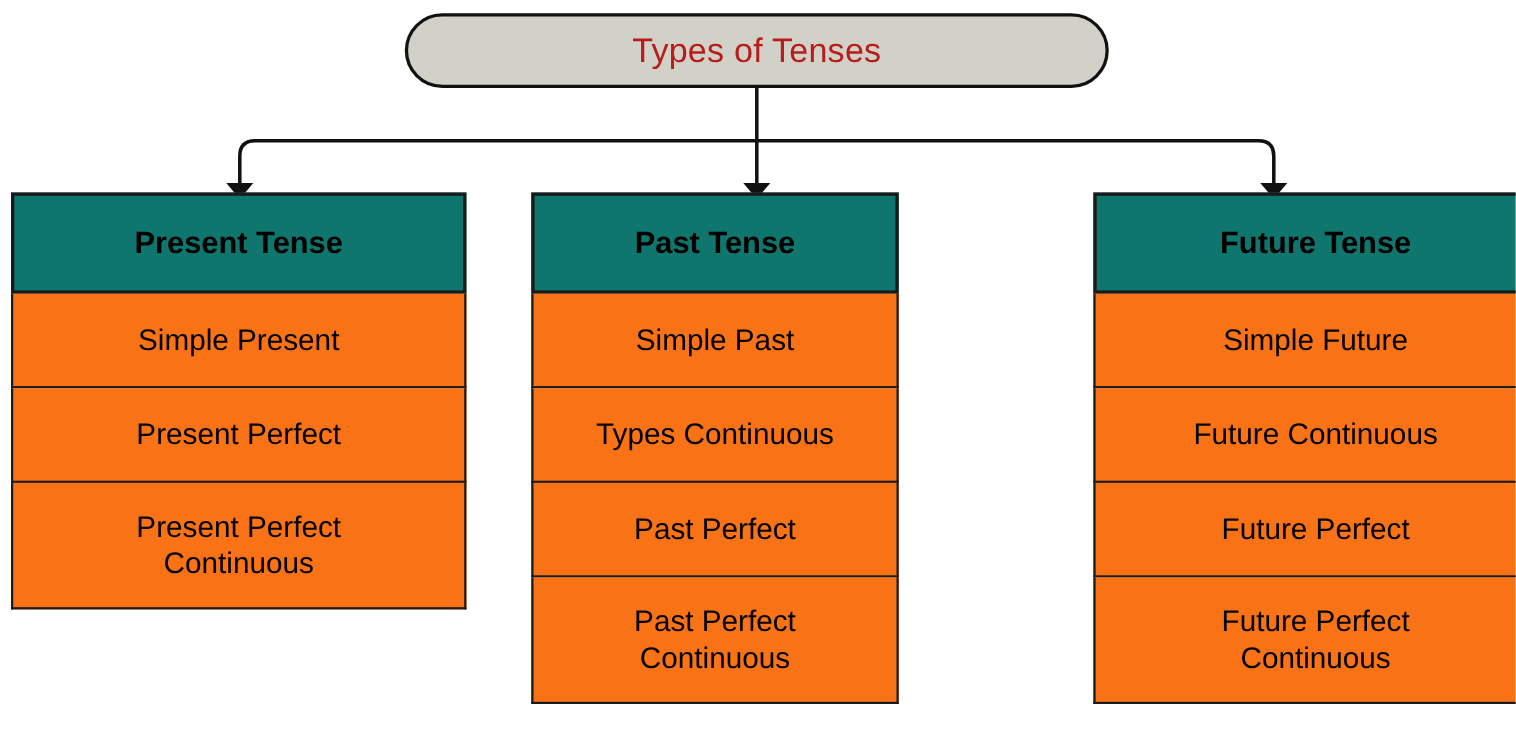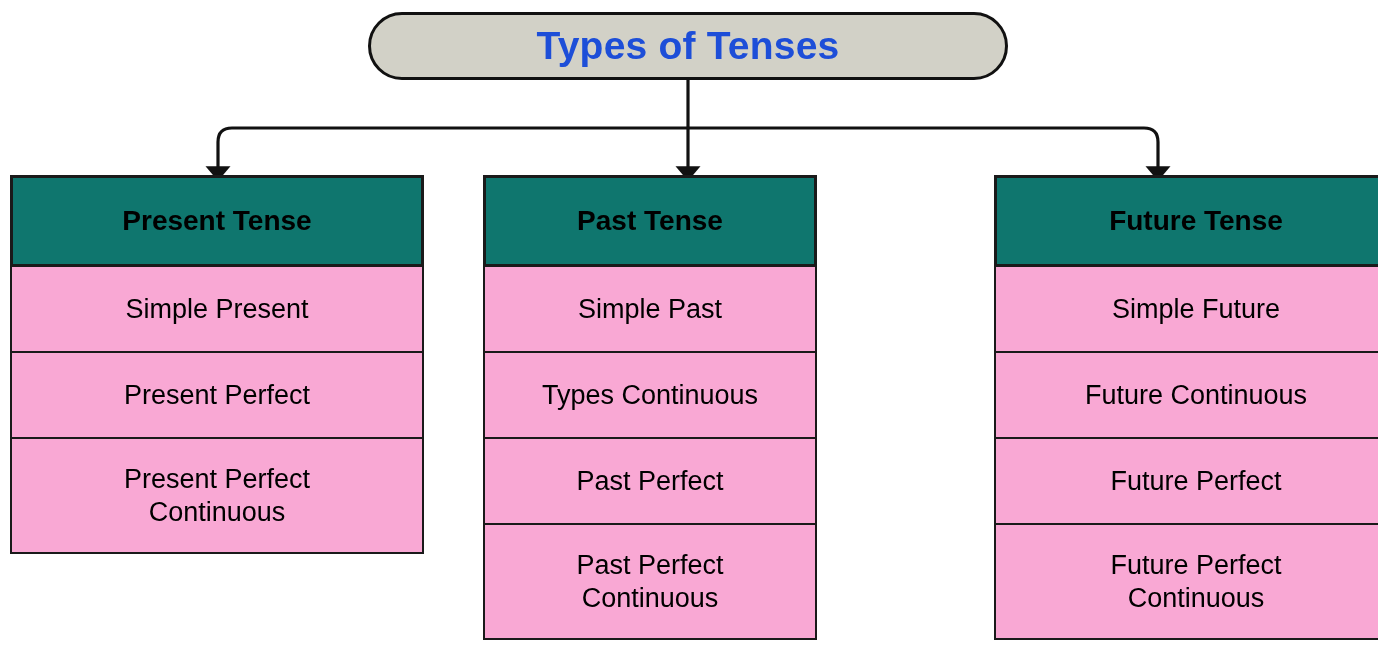--- a/index.html
+++ b/index.html
@@ -29,24 +29,24 @@
     height: 68px;
     box-sizing: border-box;
     background: #d2d1c7;
     border: 3px solid #111111;
     border-radius: 34px;
     display: flex;
     align-items: center;
     justify-content: center;
   }
   .root-label {
-    font-size: 39px;
-    font-weight: bold;
+    font-size: 31px;
+    font-weight: normal;
     letter-spacing: 0.2px;
-    color: #1d4ed8;
+    color: #b91c1c;
     white-space: nowrap;
   }
 
   
   #connectors {
     position: absolute;
     left: 0;
     top: 0;
     width: 1378px;
     height: 664px;
@@ -59,21 +59,21 @@
     top: 175px;
     box-sizing: border-box;
   }
   .col-0 { left: 10px;  width: 414px; }
   .col-1 { left: 483px; width: 334px; }
   .col-2 { left: 955px; width: 404px; margin-left: 39px; }
 
   .cell {
     box-sizing: border-box;
     border: 2px solid #1a1a1a;
-    background: #f9a8d4;
+    background: #f97316;
     display: flex;
     align-items: center;
     justify-content: center;
     text-align: center;
     line-height: 1.22;
   }
   .cell + .cell { border-top: none; }
 
   .cell-header {
     height: 92px;

